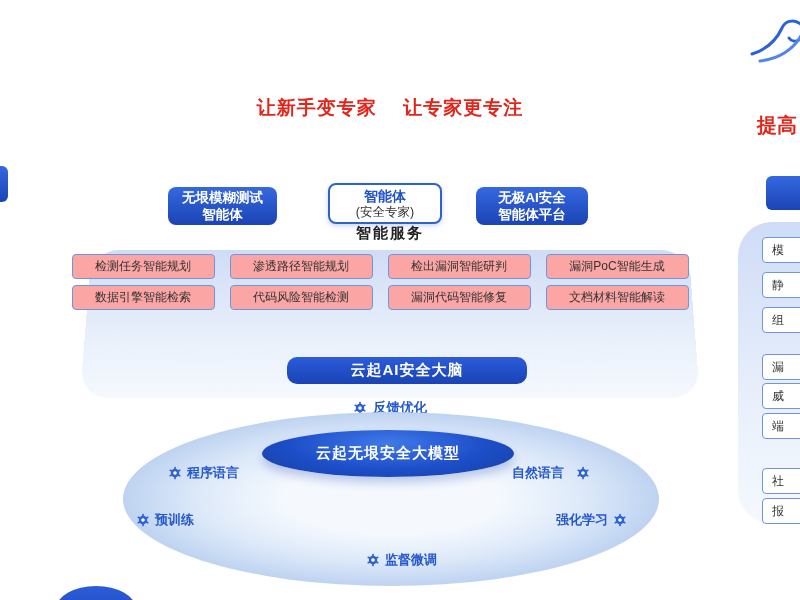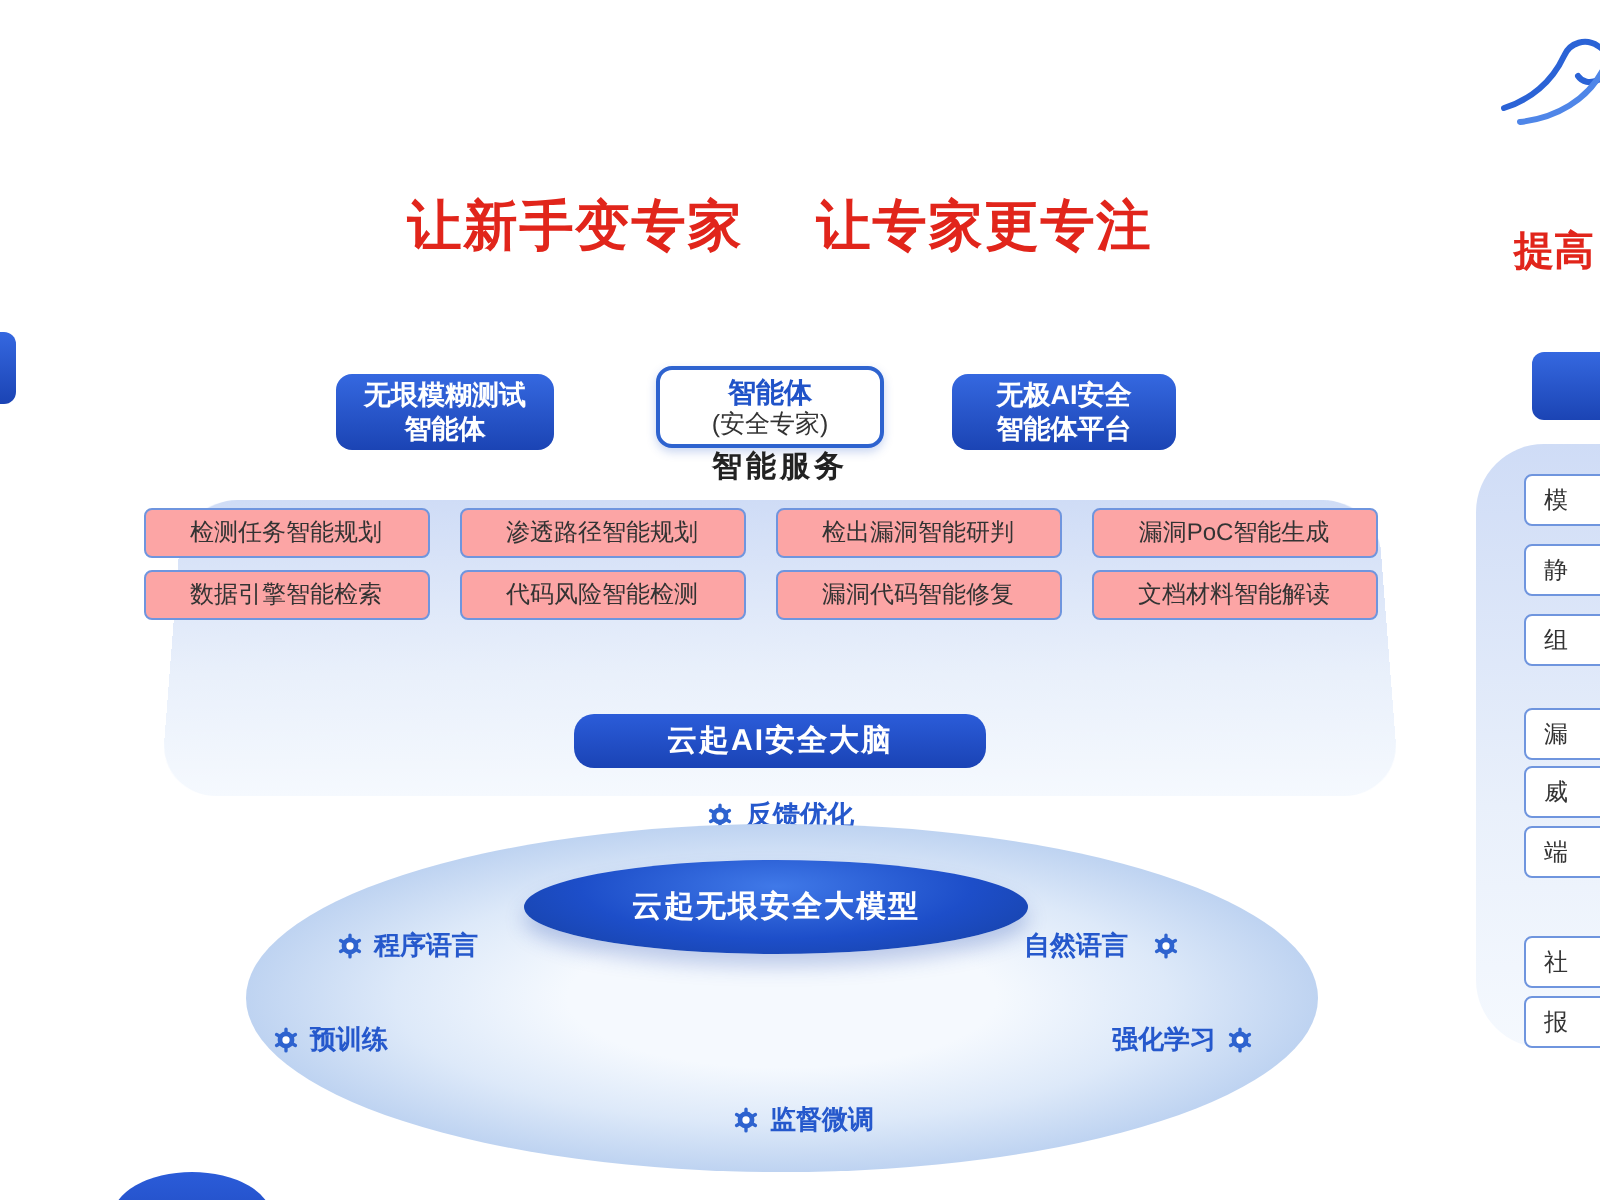--- a/index.html
+++ b/index.html
@@ -3,21 +3,21 @@
 <meta charset="utf-8">
 <style>
   html,body{margin:0;padding:0;}
   body{
     width:800px;height:600px;position:relative;overflow:hidden;background:#ffffff;
     font-family:"Liberation Sans",sans-serif;
   }
   
   .main-title{
     position:absolute;left:0;top:95px;width:780px;text-align:center;
-    color:#e1251b;font-size:27px;font-weight:bold;letter-spacing:1px;white-space:pre;
+    color:#e1251b;font-size:19px;font-weight:bold;letter-spacing:1px;white-space:pre;
   }
   .right-title{
     position:absolute;left:757px;top:112px;color:#e1251b;font-size:20px;
     font-weight:bold;white-space:nowrap;
   }
   .logo{position:absolute;left:750px;top:18px;}
   
   .badge{
     position:absolute;border-radius:8px;display:flex;flex-direction:column;
     justify-content:center;align-items:center;text-align:center;
@@ -55,21 +55,21 @@
     display:flex;flex-direction:column;gap:6px;align-items:center;
   }
   .service-row{display:flex;gap:15px;}
   .service-item{
     width:143px;height:25px;background:#fca5a5;border:1px solid #6f95de;
     border-radius:4px;font-size:12px;color:#333;box-sizing:border-box;
     display:flex;align-items:center;justify-content:center;white-space:nowrap;
   }
   
   .brain-bar{
-    position:absolute;left:287px;top:357px;width:206px;height:27px;
+    position:absolute;left:287px;top:357px;width:240px;height:27px;
     border-radius:10px;background:linear-gradient(180deg,#2b5cd9,#1a43b5);
     color:#fff;font-size:15px;font-weight:bold;letter-spacing:1px;
     display:flex;align-items:center;justify-content:center;
   }
   
   .feedback{
     position:absolute;left:0;top:399px;width:780px;display:flex;
     align-items:center;justify-content:center;gap:6px;
     color:#2558cc;font-size:13.5px;font-weight:bold;
   }

